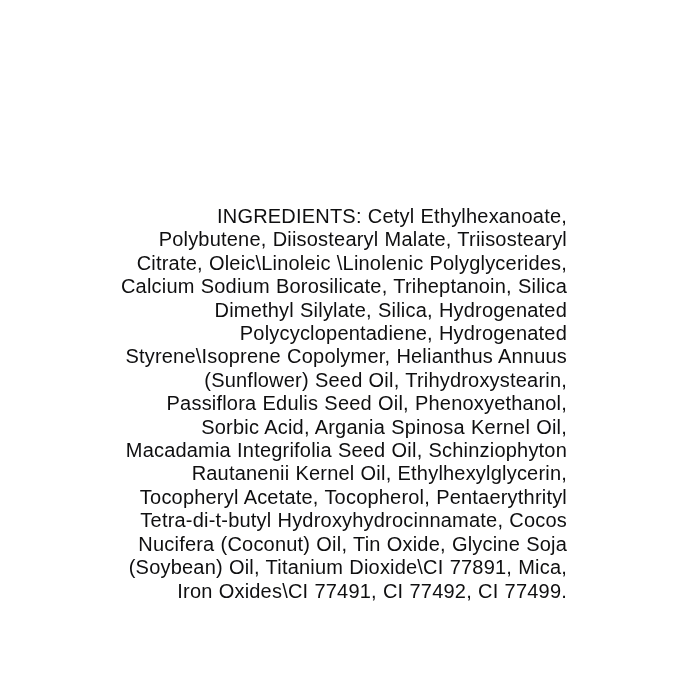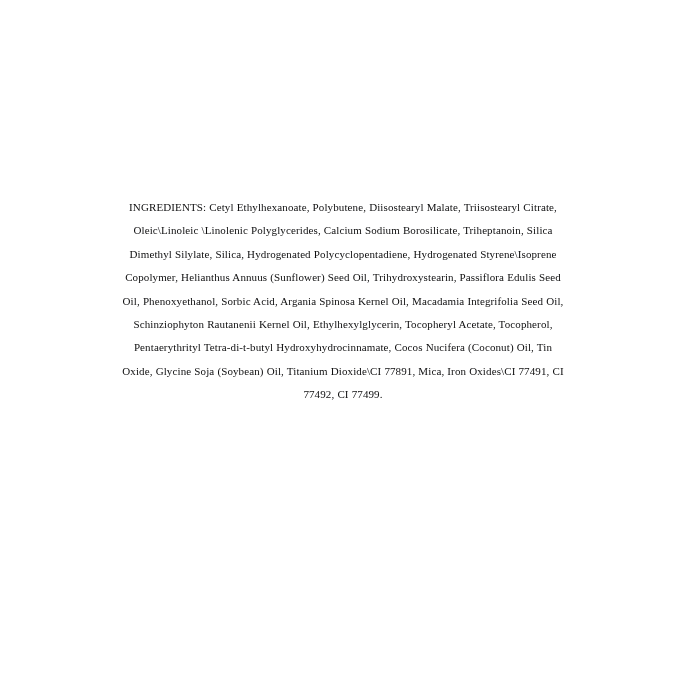--- a/index.html
+++ b/index.html
@@ -19,25 +19,25 @@
     height: 679px;
     background: #ffffff;
   }
   .ingredients-block {
     position: absolute;
     left: 119px;
     top: 185px;
     width: 448px;
   }
   .ingredients-text {
-    font-family: Liberation Serif, serif;
-    font-size: 11px;
+    font-family: Liberation Sans, sans-serif;
+    font-size: 20px;
     line-height: 23.4px;
     color: #0f0f10;
-    text-align: center;
+    text-align: right;
     letter-spacing: 0.01em;
     word-spacing: 0.02em;
     white-space: pre-wrap;
   }
 </style>
 </head>
 <body>
 
 <div class="page">
   <div class="ingredients-block">

